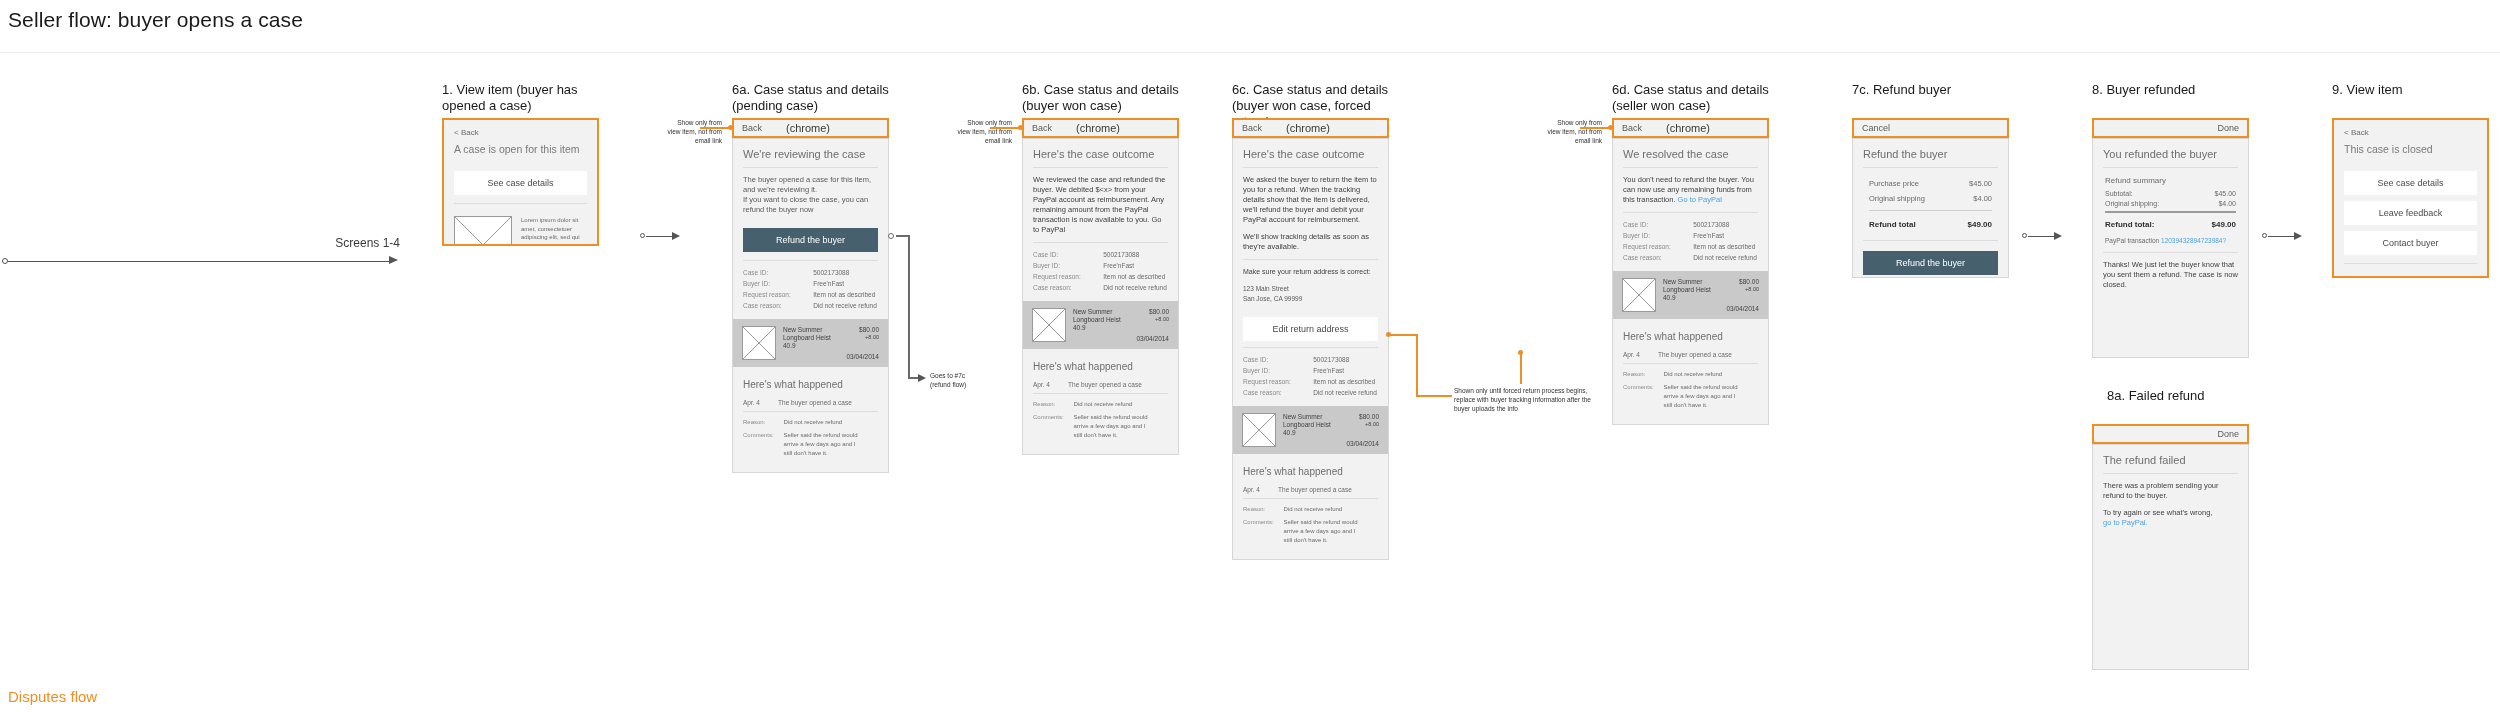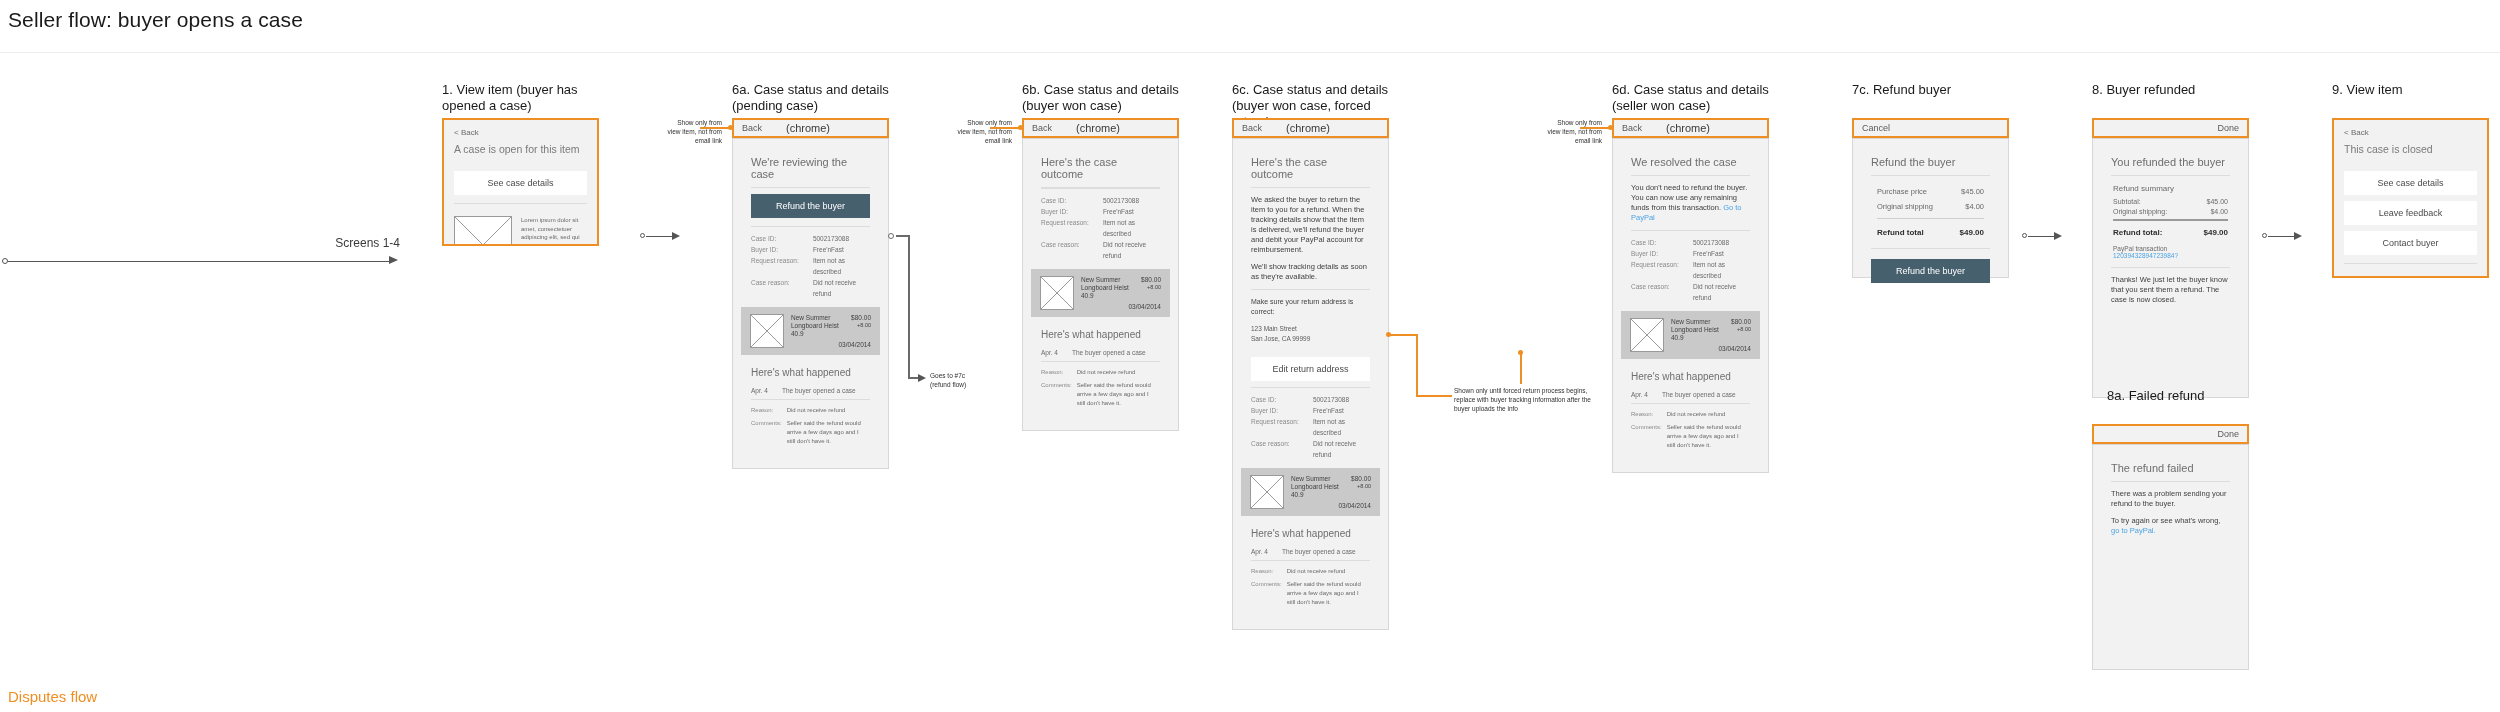--- a/index.html
+++ b/index.html
@@ -64,21 +64,21 @@
     position: absolute; right: 8px; top: 50%; transform: translateY(-50%);
     font-size: 9px; color: #5a5a5a;
   }
   .chrome-bar .ch-mid {
     position: absolute; left: 52px; top: 50%; transform: translateY(-50%);
     font-size: 11px; color: #3a3a3a;
   }
 
   .panel {
     background: #f2f2f2; border: 1px solid #d7d7d7;
-    padding: 8px; position: relative;
+    padding: 0; position: relative;
   }
   .panel-orange { border: 2px solid #ef8e22; background: #f2f2f2; }
   .h-title { font-size: 11px; color: #6e6e6e; font-weight: 400; padding: 9px 10px 7px 10px; }
   .hr { height: 1px; background: #dcdcdc; margin: 0 10px; }
   .body-text {
     font-size: 7.5px; color: #5a5a5a; line-height: 10px;
     padding: 7px 10px 7px 10px; white-space: pre-line;
   }
   .body-text.dark { color: #3f3f3f; }
   .link { color: #4ba3e3; }
@@ -250,20 +250,22 @@
   <div class="dot-orange" style="left:728px; top:125px;"></div>
 
   <div class="col" style="left:732px; top:118px; width:157px;">
     <div class="chrome-bar">
       <span class="ch-left">Back</span>
       <span class="ch-mid">(chrome)</span>
     </div>
     <div class="panel">
       <div class="h-title">We're reviewing the case</div>
       <div class="hr"></div>
+      <div class="body-text">The buyer opened a case for this item, and we're reviewing it.
+If you want to close the case, you can refund the buyer now</div>
       <div class="btn-dark">Refund the buyer</div>
       <div class="hr"></div>
       <div class="kv">
         <div class="kv-row">
             <span class="k">Case ID:</span>
             <span class="v">5002173088</span>
           </div>
         <div class="kv-row">
             <span class="k">Buyer ID:</span>
             <span class="v">Free'nFast</span>
@@ -326,20 +328,21 @@
   <div class="dot-orange" style="left:1018px; top:125px;"></div>
 
   <div class="col" style="left:1022px; top:118px; width:157px;">
     <div class="chrome-bar">
       <span class="ch-left">Back</span>
       <span class="ch-mid">(chrome)</span>
     </div>
     <div class="panel">
       <div class="h-title">Here's the case outcome</div>
       <div class="hr"></div>
+      <div class="body-text dark">We reviewed the case and refunded the buyer. We debited  $&lt;x&gt; from your PayPal account as reimbursement. Any remaining amount from the PayPal transaction is now available to you. Go to PayPal</div>
       <div class="hr"></div>
       <div class="kv">
         <div class="kv-row">
             <span class="k">Case ID:</span>
             <span class="v">5002173088</span>
           </div>
         <div class="kv-row">
             <span class="k">Buyer ID:</span>
             <span class="v">Free'nFast</span>
           </div>
@@ -565,21 +568,21 @@
     <div class="arrow-grey" style="left:32px; top:1.5px;"></div>
   </div>
 
   <div class="col" style="left:2092px; top:82px; width:170px;">
     <div class="screen-label">8. Buyer refunded</div>
   </div>
   <div class="col" style="left:2092px; top:118px; width:157px;">
     <div class="chrome-bar">
       <span class="ch-right">Done</span>
     </div>
-    <div class="panel" style="height:260px;">
+    <div class="panel" style="height:220px;">
       <div class="h-title">You refunded the buyer</div>
       <div class="hr"></div>
       <div class="sum-label">Refund summary</div>
       <div class="sum-row tight">
           <span>Subtotal:</span>
           <span>$45.00</span>
         </div>
       <div class="sum-row tight">
           <span>Original shipping:</span>
           <span>$4.00</span>

